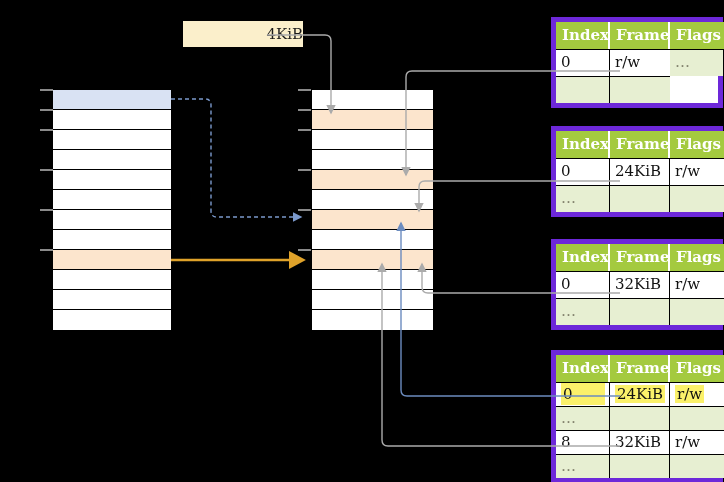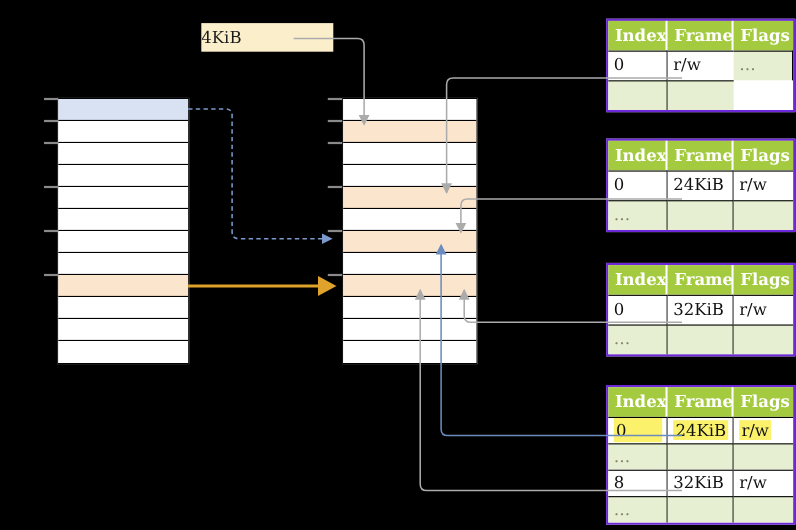--- a/index.html
+++ b/index.html
@@ -1,34 +1,34 @@
 <!DOCTYPE html>
 <html><head>
 <meta charset="utf-8">
 <style>
   html,body{margin:0;padding:0;background:#000;}
   #canvas{position:relative;width:724px;height:482px;background:#000;overflow:hidden;
           font-family:"DejaVu Serif","Liberation Serif",serif;}
 
   
   #lbl4kib{position:absolute;left:183px;top:21px;width:120px;height:26px;line-height:26px;
-           text-align:left;font-size:15px;color:#1a1a1a;}
+           text-align:right;font-size:15px;color:#1a1a1a;}
 
   
   .memcol{position:absolute;width:120px;height:242px;border:1px solid #000;box-sizing:border-box;background:#fff;}
   .memcol .row{height:20px;border-bottom:1px solid #000;box-sizing:border-box;}
   .memcol .row:last-child{border-bottom:none;}
   #colLeft{left:52px;top:89px;}
   #colMid{left:311px;top:89px;width:123px;}
 
   
   .tick{position:absolute;width:13px;height:2px;background:#8a8a8a;}
 
   
-  .ptable{position:absolute;width:172px;border:2px solid #6d28d9;box-sizing:border-box;
+  .ptable{position:absolute;width:172px;border:5px solid #6d28d9;box-sizing:border-box;
           display:grid;grid-template-columns:54px 60px 54px;background:#fff;}
   .ptable .h{background:#A4CA3F;color:#fff;font-weight:bold;height:27px;line-height:27px;
              padding-left:6px;font-size:15px;box-sizing:border-box;}
   .ptable .h.sep{border-right:2px solid #fff;}
   .ptable .c{height:27px;line-height:25px;border-top:1px solid #000;padding-left:5px;
              font-size:15px;color:#111;box-sizing:border-box;background:#fff;overflow:hidden;}
   .ptable .c.v{border-right:1px solid #000;}
   .ptable .c.alt{background:#E7EFD2;color:#84846f;}
   .ptable.t4 .c{height:24px;line-height:22px;}
   .hl{background:#FBF16A;padding:0 2px;}

